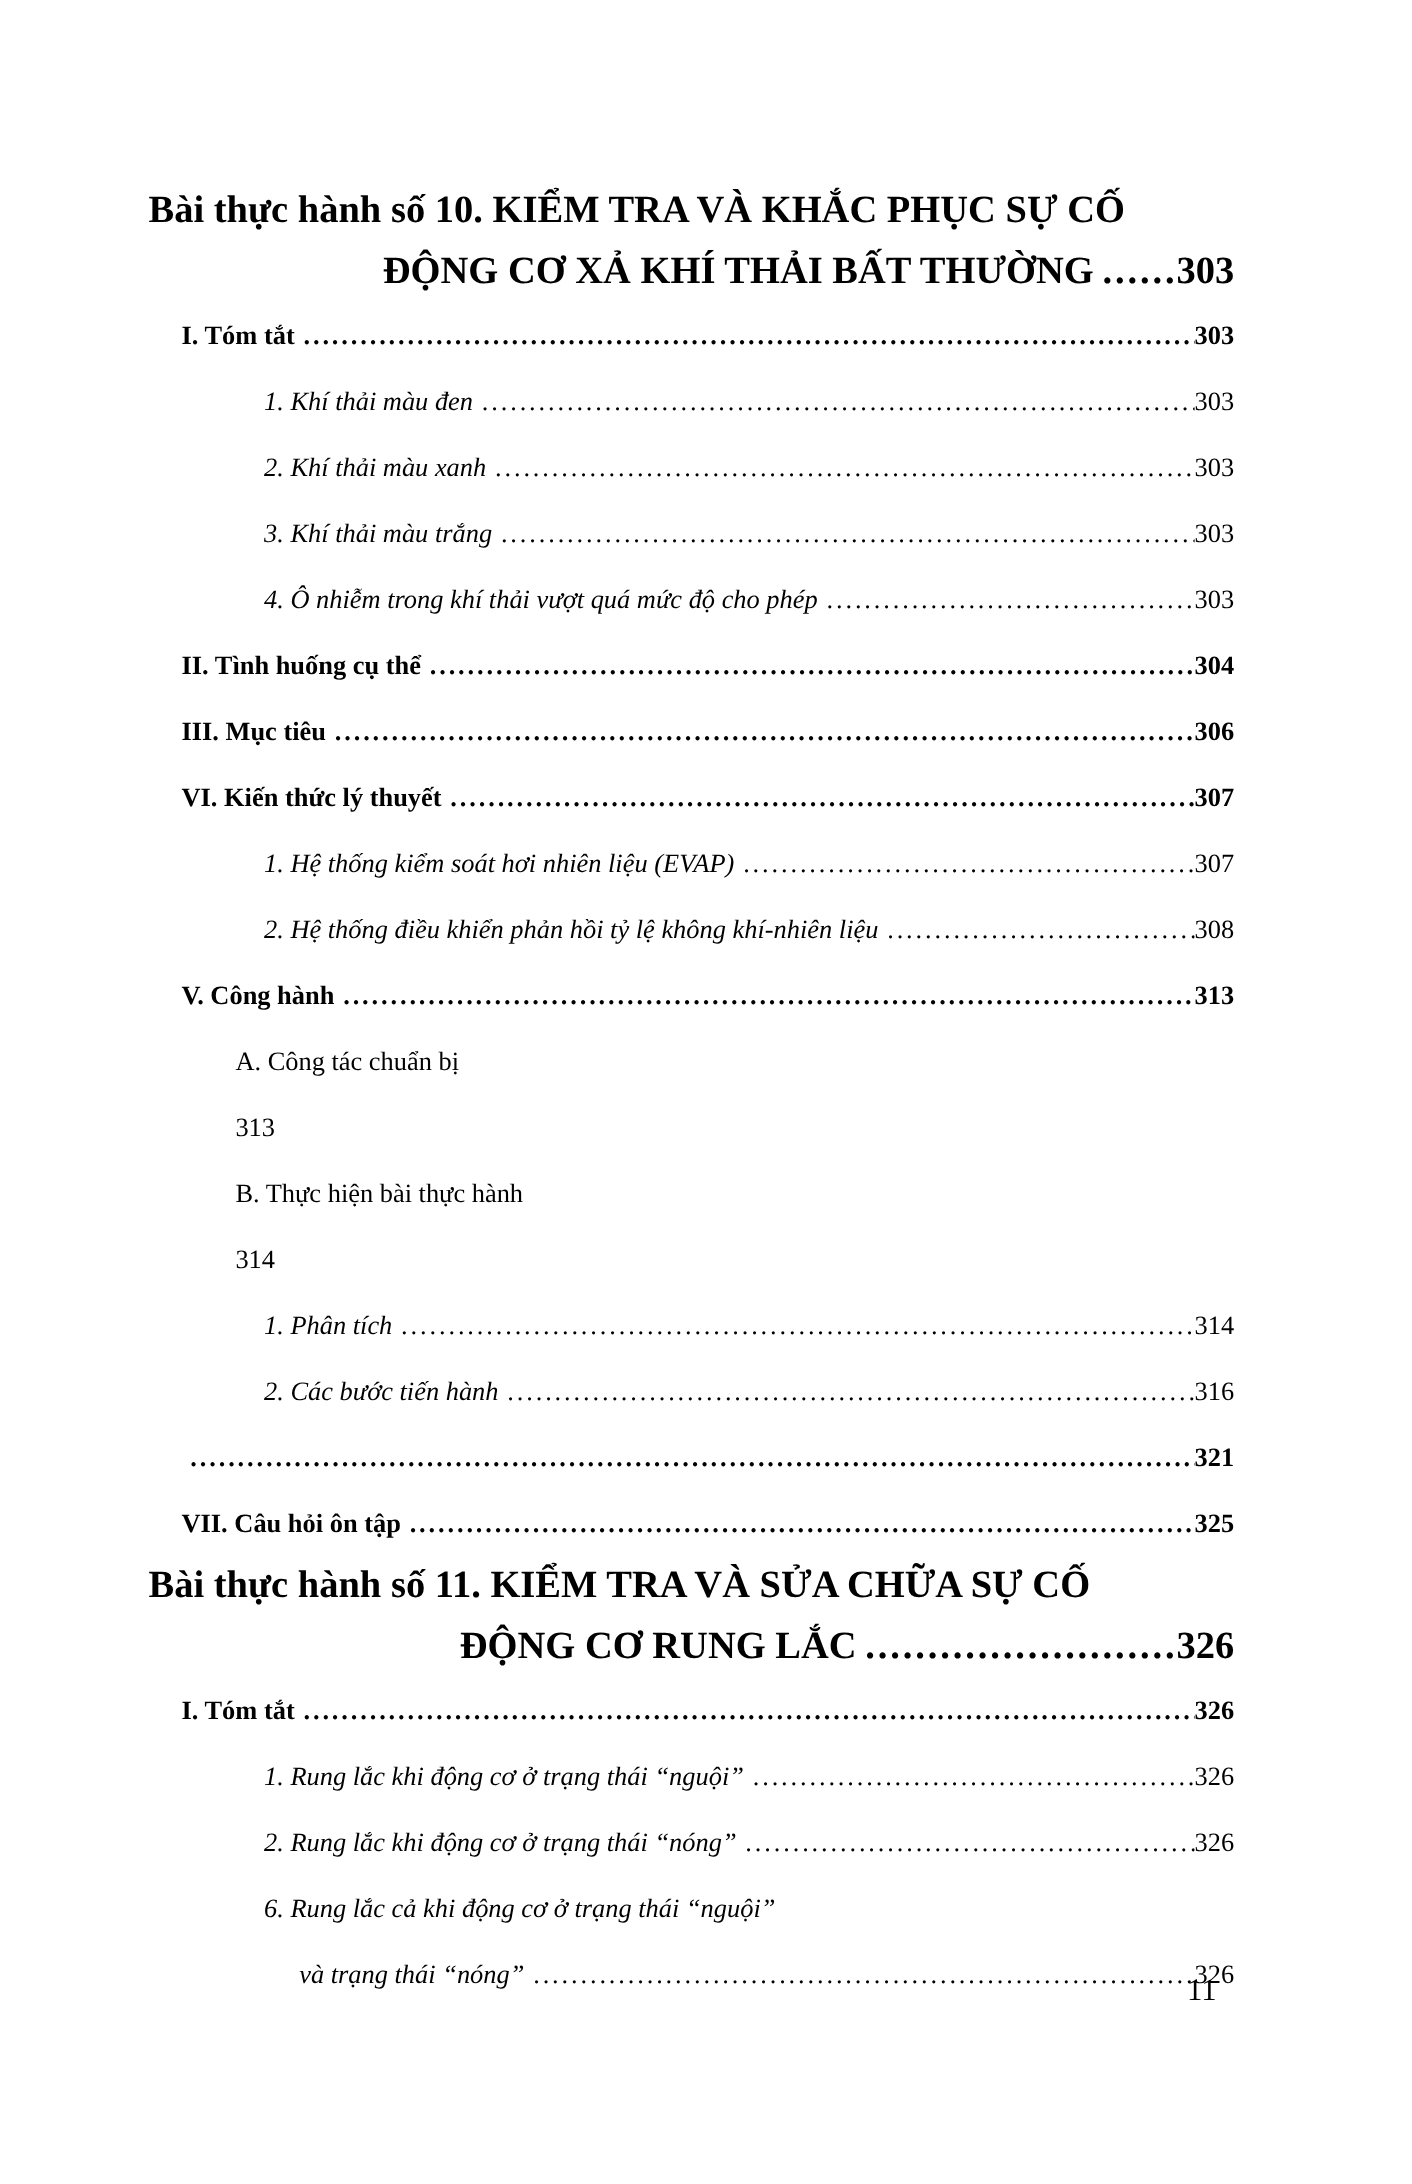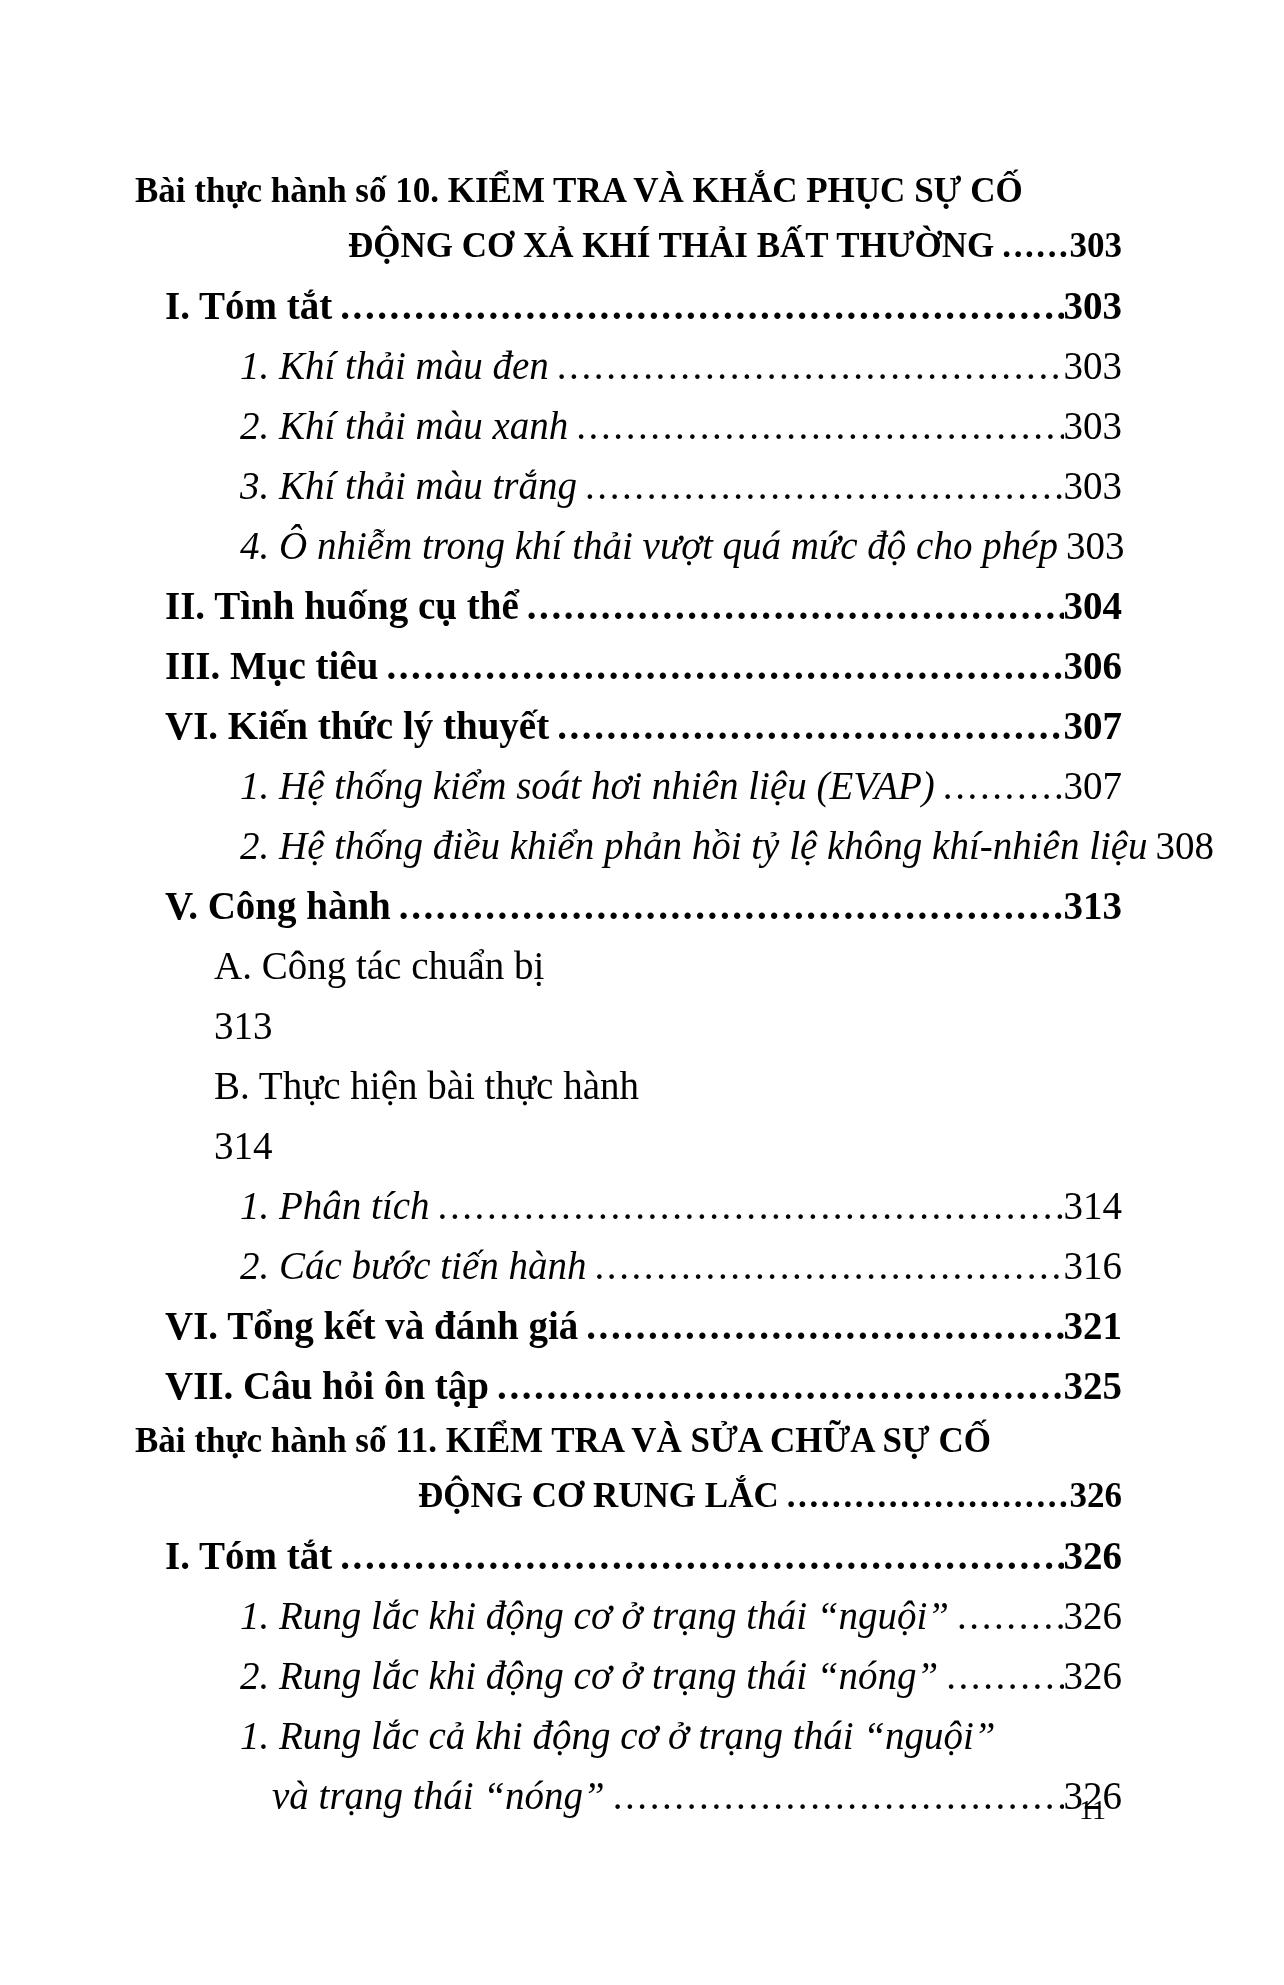--- a/index.html
+++ b/index.html
@@ -15,21 +15,21 @@
   }
   .content {
     position: absolute;
     left: 135px;
     top: 166px;
     width: 987px;
   }
   .row {
     display: flex;
     align-items: baseline;
-    font-size: 39px;
+    font-size: 24px;
     line-height: 60px;
     white-space: nowrap;
   }
   .label { flex: 0 0 auto; }
   .leader {
     flex: 1 1 0;
     min-width: 0;
     overflow: hidden;
     white-space: nowrap;
     letter-spacing: 2.6px;
@@ -153,21 +153,20 @@
       <span class="pagenum">314</span>
     </div>
 
     <div class="row lvl3">
       <span class="label">2. Các bước tiến hành</span>
       <span class="leader">............................................................................................................................................................................................................................................................................................................</span>
       <span class="pagenum">316</span>
     </div>
 
     <div class="row lvl1">
-      <span class="label">VI. Tổng kết và đánh giá</span>
       <span class="leader">............................................................................................................................................................................................................................................................................................................</span>
       <span class="pagenum">321</span>
     </div>
 
     <div class="row lvl1">
       <span class="label">VII. Câu hỏi ôn tập</span>
       <span class="leader">............................................................................................................................................................................................................................................................................................................</span>
       <span class="pagenum">325</span>
     </div>
 
@@ -193,21 +192,21 @@
       <span class="pagenum">326</span>
     </div>
 
     <div class="row lvl3">
       <span class="label">2. Rung lắc khi động cơ ở trạng thái “nóng”</span>
       <span class="leader">............................................................................................................................................................................................................................................................................................................</span>
       <span class="pagenum">326</span>
     </div>
 
     <div class="row lvl3">
-      <span class="label">1. Rung lắc cả khi động cơ ở trạng thái “nguội”</span>
+      <span class="label">6. Rung lắc cả khi động cơ ở trạng thái “nguội”</span>
     </div>
 
     <div class="row cont">
       <span class="label">và trạng thái “nóng”</span>
       <span class="leader">............................................................................................................................................................................................................................................................................................................</span>
       <span class="pagenum">326</span>
     </div>
 
   </div>
 

